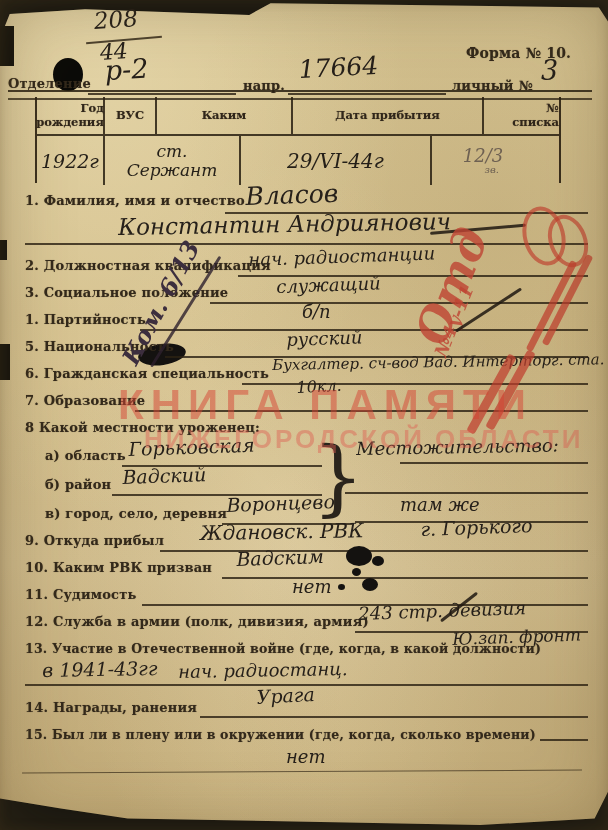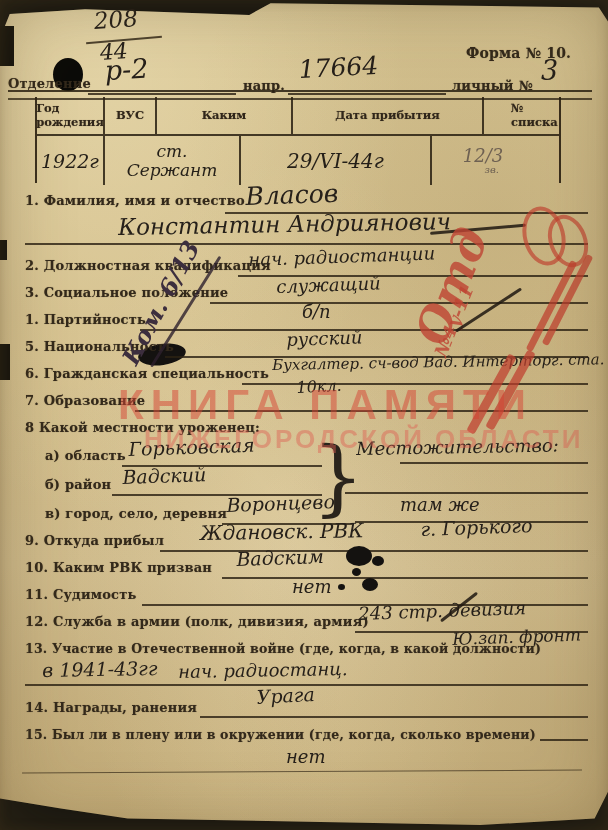--- a/index.html
+++ b/index.html
@@ -28,21 +28,21 @@
   .stroke{position:absolute;height:2.6px;background:rgba(30,24,16,.85);transform-origin:left top;border-radius:2px;}
   .red{color:#bf4433;}
   .rbar{position:absolute;background:rgba(191,62,46,.72);border-radius:3px;transform-origin:center;}
   .rloop{position:absolute;border:4px solid rgba(192,62,45,.65);border-radius:50%;}
   .wm{position:absolute;font-family:"Liberation Sans",sans-serif;font-weight:bold;pointer-events:none;}
   
   .tbl{position:absolute;left:35px;top:97px;width:522px;height:86px;
        border-left:2.5px solid rgba(40,31,17,.9);border-right:2.5px solid rgba(40,31,17,.9);}
   .tbl .hdr{display:flex;height:37px;border-bottom:2px solid rgba(40,31,17,.85);}
   .tbl .vals{display:flex;height:49px;}
-  .cell{display:flex;align-items:center;justify-content:center;text-align:left;
+  .cell{display:flex;align-items:center;justify-content:center;text-align:right;
         border-right:2.2px solid rgba(40,31,17,.85);box-sizing:border-box;}
   .cell:last-child{border-right:none;}
   .hcell{font:700 11.5px "DejaVu Serif",serif;color:#30261a;line-height:1.15;
          text-shadow:0 0 1px rgba(50,40,22,.4);}
   .vcell{font-style:italic;color:#241f18;}
   .c1{width:68px;}.c2{width:52px;}.c3{width:136px;}.c4{width:191px;}.c5{width:75px;padding-left:27px;}
   .dbl{position:absolute;left:8px;width:584px;height:6px;
        border-top:2.4px solid rgba(40,31,17,.85);border-bottom:2px solid rgba(40,31,17,.75);}
 </style>
 </head>

